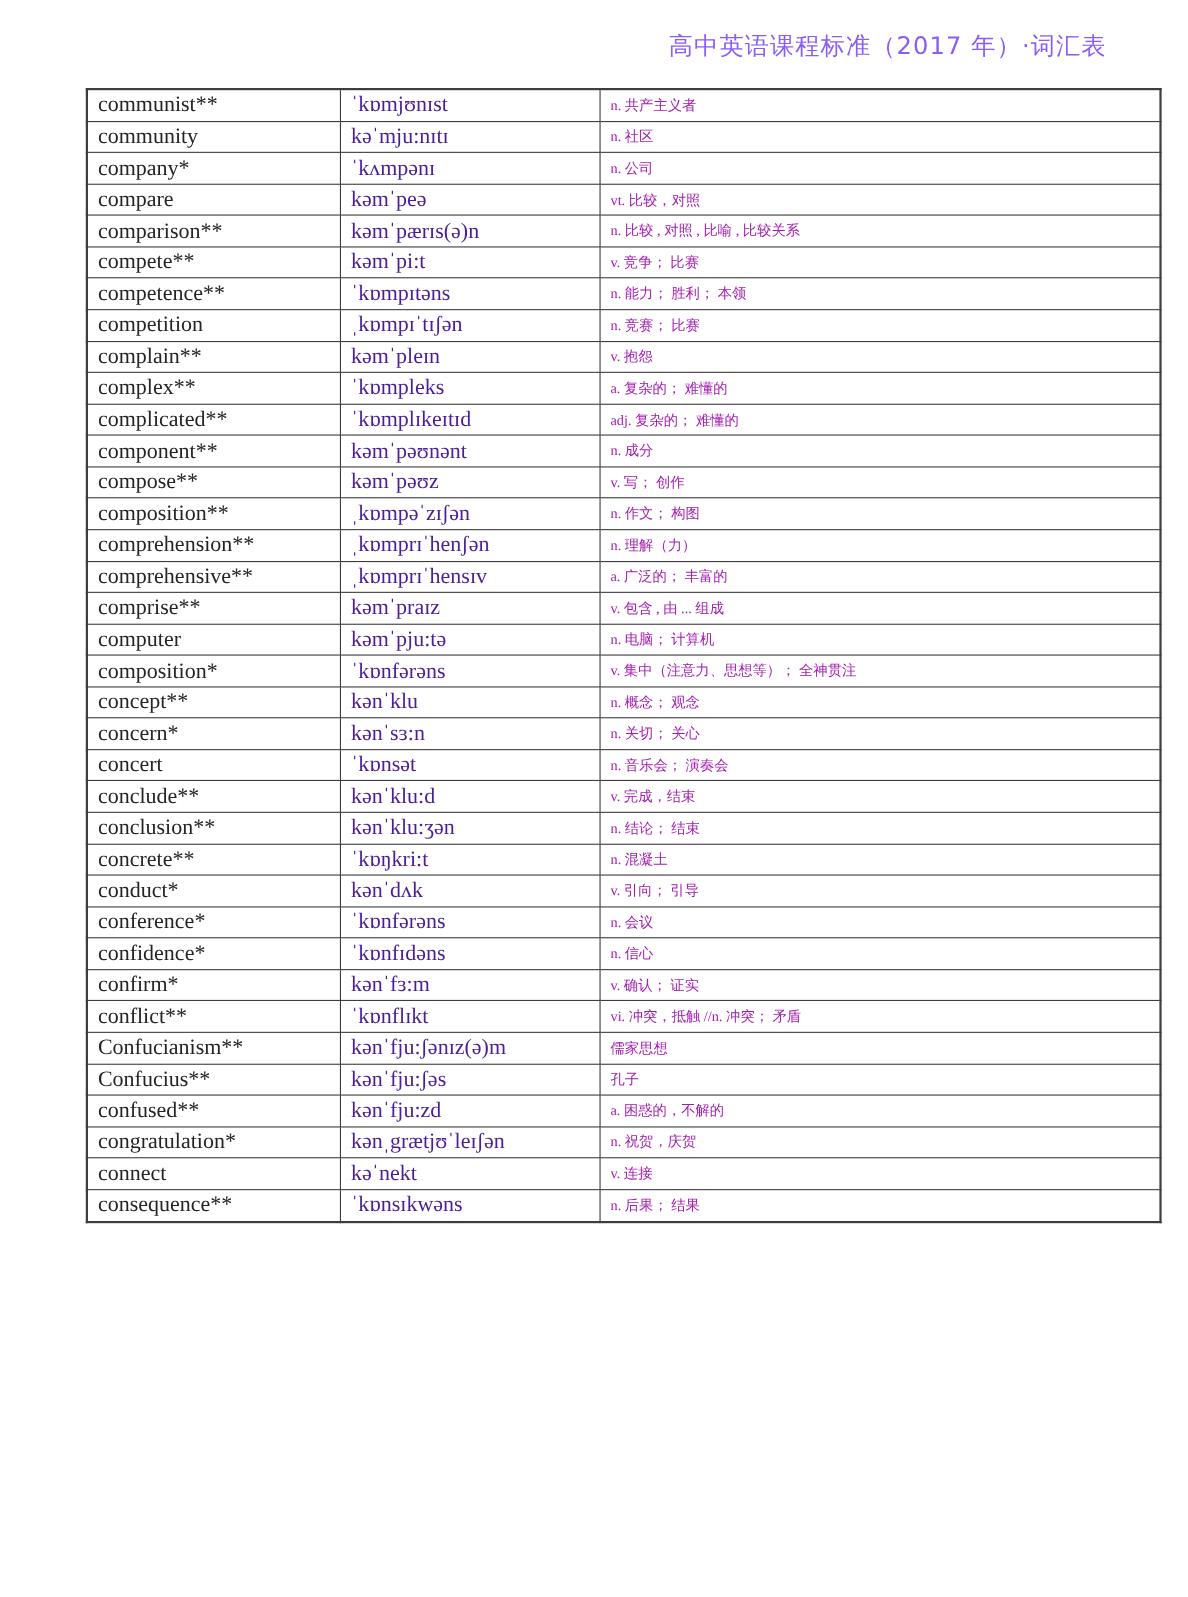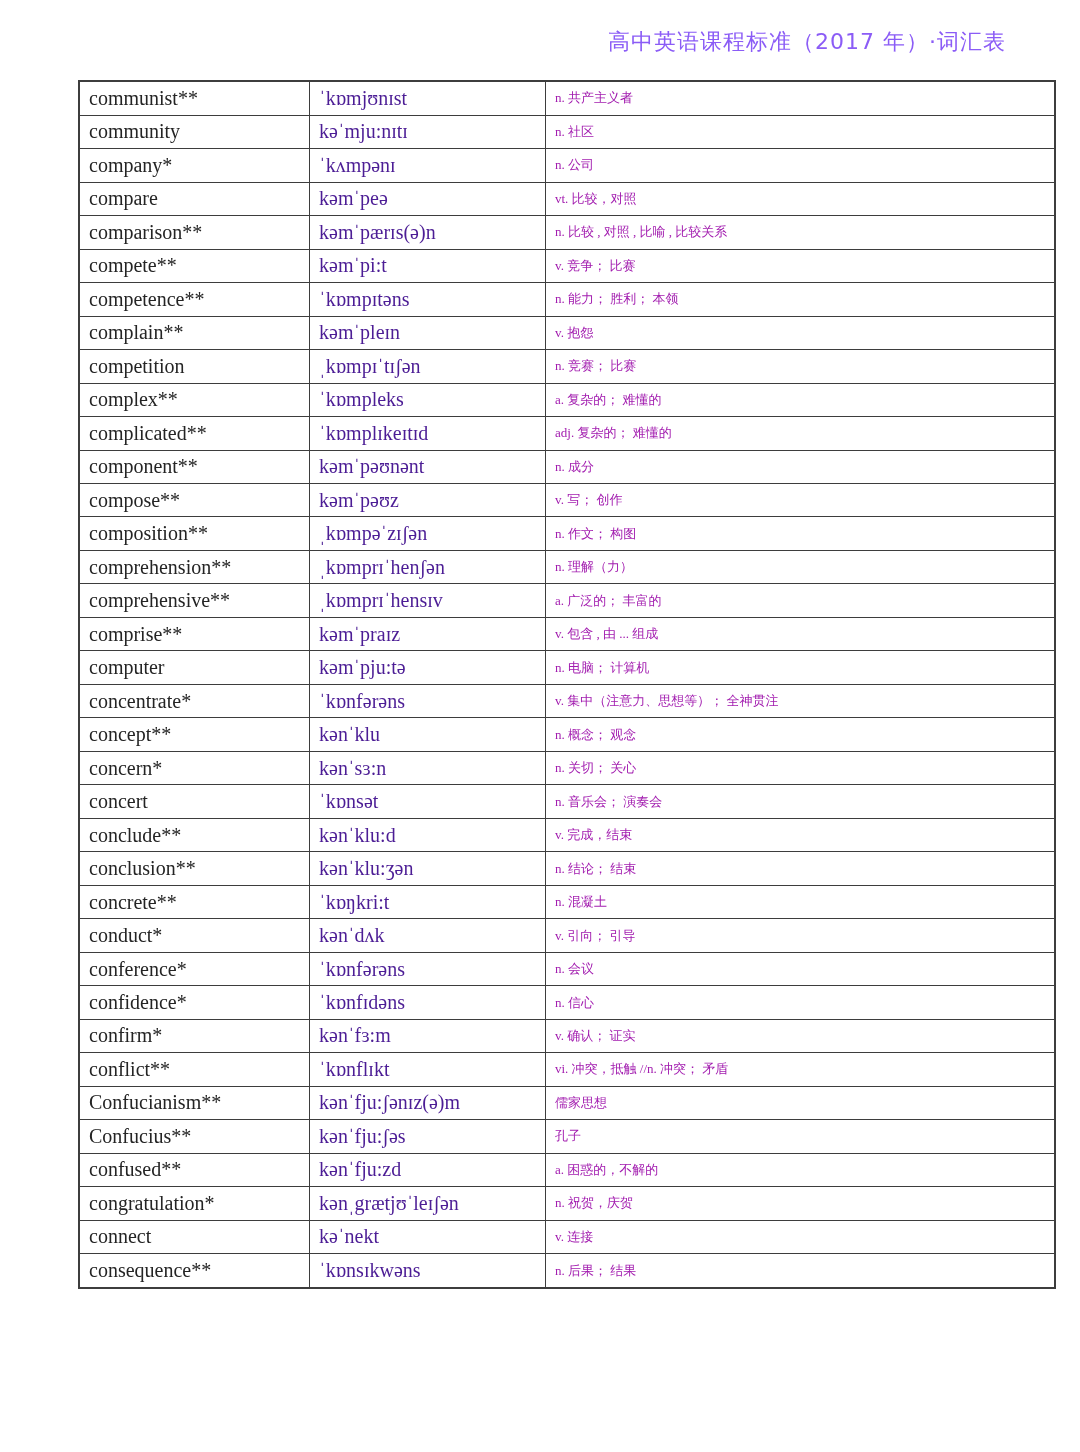--- a/index.html
+++ b/index.html
@@ -24,21 +24,21 @@
     font-weight: 500;
     color: #8b5cf6;
     letter-spacing: 1px;
     white-space: nowrap;
   }
   table.vocab-table {
     position: absolute;
     left: 78px;
     top: 80px;
     width: 927px;
-    height: 1209px;
+    height: 1032px;
     border-collapse: collapse;
     table-layout: fixed;
     background: #ffffff;
   }
   table.vocab-table, table.vocab-table td {
     border: 1.6px solid #3d3d3d;
   }
   table.vocab-table {
     border-width: 2.2px;
   }
@@ -100,30 +100,30 @@
         <td class="word-cell">compete**</td>
         <td class="ipa-cell">kəmˈpi:t</td>
         <td class="definition-cell">v. 竞争； 比赛</td>
       </tr>
       <tr>
         <td class="word-cell">competence**</td>
         <td class="ipa-cell">ˈkɒmpɪtəns</td>
         <td class="definition-cell">n. 能力； 胜利； 本领</td>
       </tr>
       <tr>
+        <td class="word-cell">competition</td>
+        <td class="ipa-cell">ˌkɒmpɪˈtɪʃən</td>
+        <td class="definition-cell">n. 竞赛； 比赛</td>
+      </tr>
+      <tr>
         <td class="word-cell">complain**</td>
         <td class="ipa-cell">kəmˈpleɪn</td>
         <td class="definition-cell">v. 抱怨</td>
       </tr>
       <tr>
-        <td class="word-cell">competition</td>
-        <td class="ipa-cell">ˌkɒmpɪˈtɪʃən</td>
-        <td class="definition-cell">n. 竞赛； 比赛</td>
-      </tr>
-      <tr>
         <td class="word-cell">complex**</td>
         <td class="ipa-cell">ˈkɒmpleks</td>
         <td class="definition-cell">a. 复杂的； 难懂的</td>
       </tr>
       <tr>
         <td class="word-cell">complicated**</td>
         <td class="ipa-cell">ˈkɒmplɪkeɪtɪd</td>
         <td class="definition-cell">adj. 复杂的； 难懂的</td>
       </tr>
       <tr>
@@ -155,21 +155,21 @@
         <td class="word-cell">comprise**</td>
         <td class="ipa-cell">kəmˈpraɪz</td>
         <td class="definition-cell">v. 包含 , 由 ... 组成</td>
       </tr>
       <tr>
         <td class="word-cell">computer</td>
         <td class="ipa-cell">kəmˈpju:tə</td>
         <td class="definition-cell">n. 电脑； 计算机</td>
       </tr>
       <tr>
-        <td class="word-cell">concentrate*</td>
+        <td class="word-cell">composition*</td>
         <td class="ipa-cell">ˈkɒnfərəns</td>
         <td class="definition-cell">v. 集中（注意力、思想等）； 全神贯注</td>
       </tr>
       <tr>
         <td class="word-cell">concept**</td>
         <td class="ipa-cell">kənˈklu</td>
         <td class="definition-cell">n. 概念； 观念</td>
       </tr>
       <tr>
         <td class="word-cell">concern*</td>

